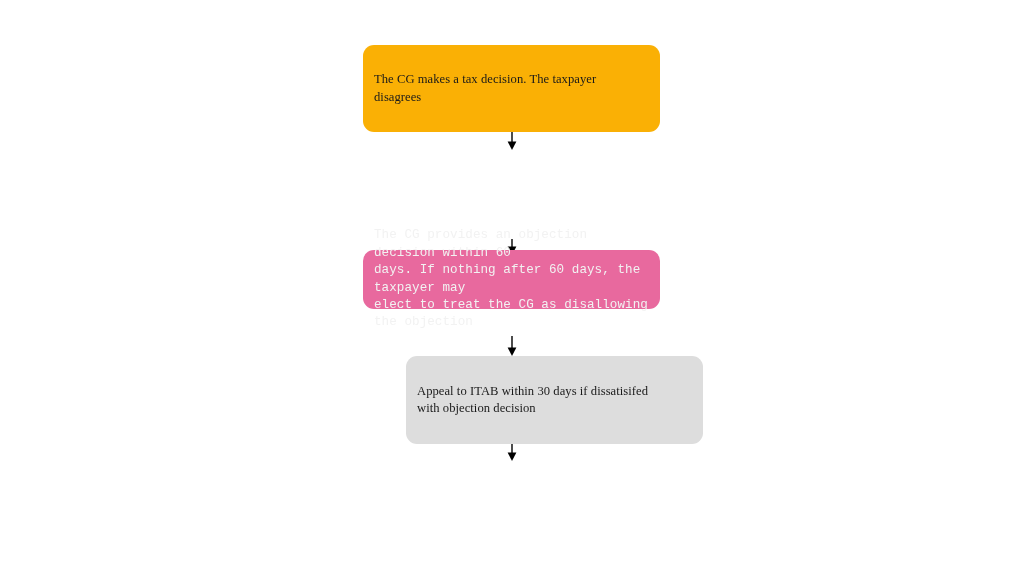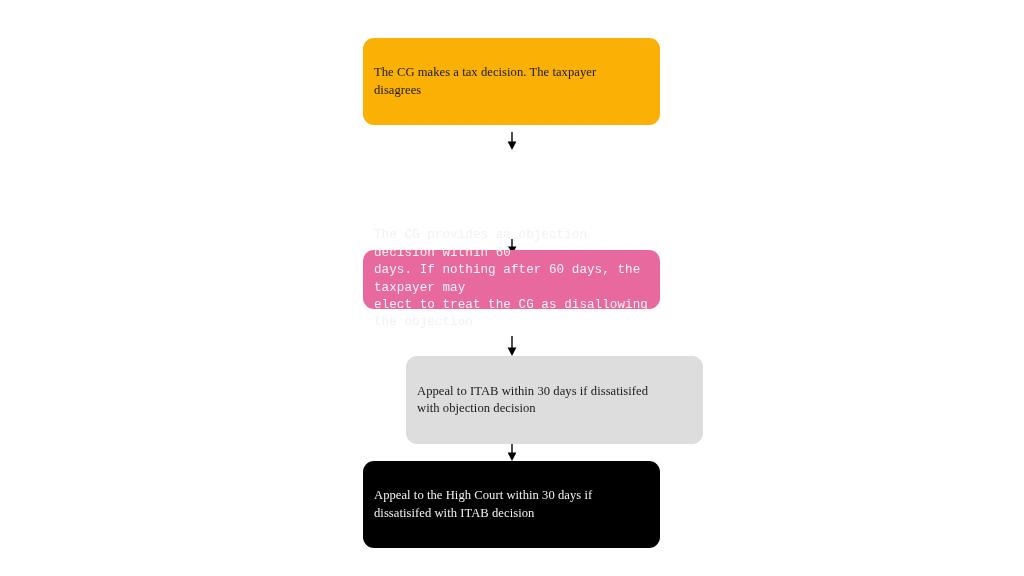--- a/index.html
+++ b/index.html
@@ -38,21 +38,21 @@
   .node-label {
     font-size: 12.6px;
     line-height: 17.2px;
     letter-spacing: 0.05px;
     white-space: pre-line;
     display: block;
     width: 100%;
   }
 
   
-  .node-1 { top: 38px;  height: 87px; justify-content: center; }
+  .node-1 { top: 45px;  height: 87px; justify-content: center; }
   .node-2 { top: 150px; height: 89px; }
   .node-3 { top: 250px; height: 59px; font-family: Liberation Mono, monospace; }
   .node-4 { top: 356px; height: 88px; margin-left: 43px; }
   .node-5 { top: 461px; height: 87px; }
 
   
   .fill-orange    { background: #FAB005; }
   .fill-darkgrey  { background: #444444; }
   .fill-pink      { background: #E8699E; }
   .fill-lightgrey { background: #DDDDDD; }
@@ -120,18 +120,14 @@
 with objection decision</span>
   </div>
 
   <div class="connector conn-4">
     <svg width="14" height="17" viewBox="0 0 14 17" xmlns="http://www.w3.org/2000/svg" aria-hidden="true">
       <line x1="7" y1="0" x2="7" y2="10" stroke="#000000" stroke-width="1.4"></line>
       <polygon points="7,17 2.6,8.6 11.4,8.6" fill="#000000"></polygon>
     </svg>
   </div>
 
-  <div class="node node-5 fill-black">
-    <span class="node-label text-light">Appeal to the High Court within 30 days if
-dissatisifed with ITAB decision</span>
-  </div>
 
 </div>
 
 </body></html>

